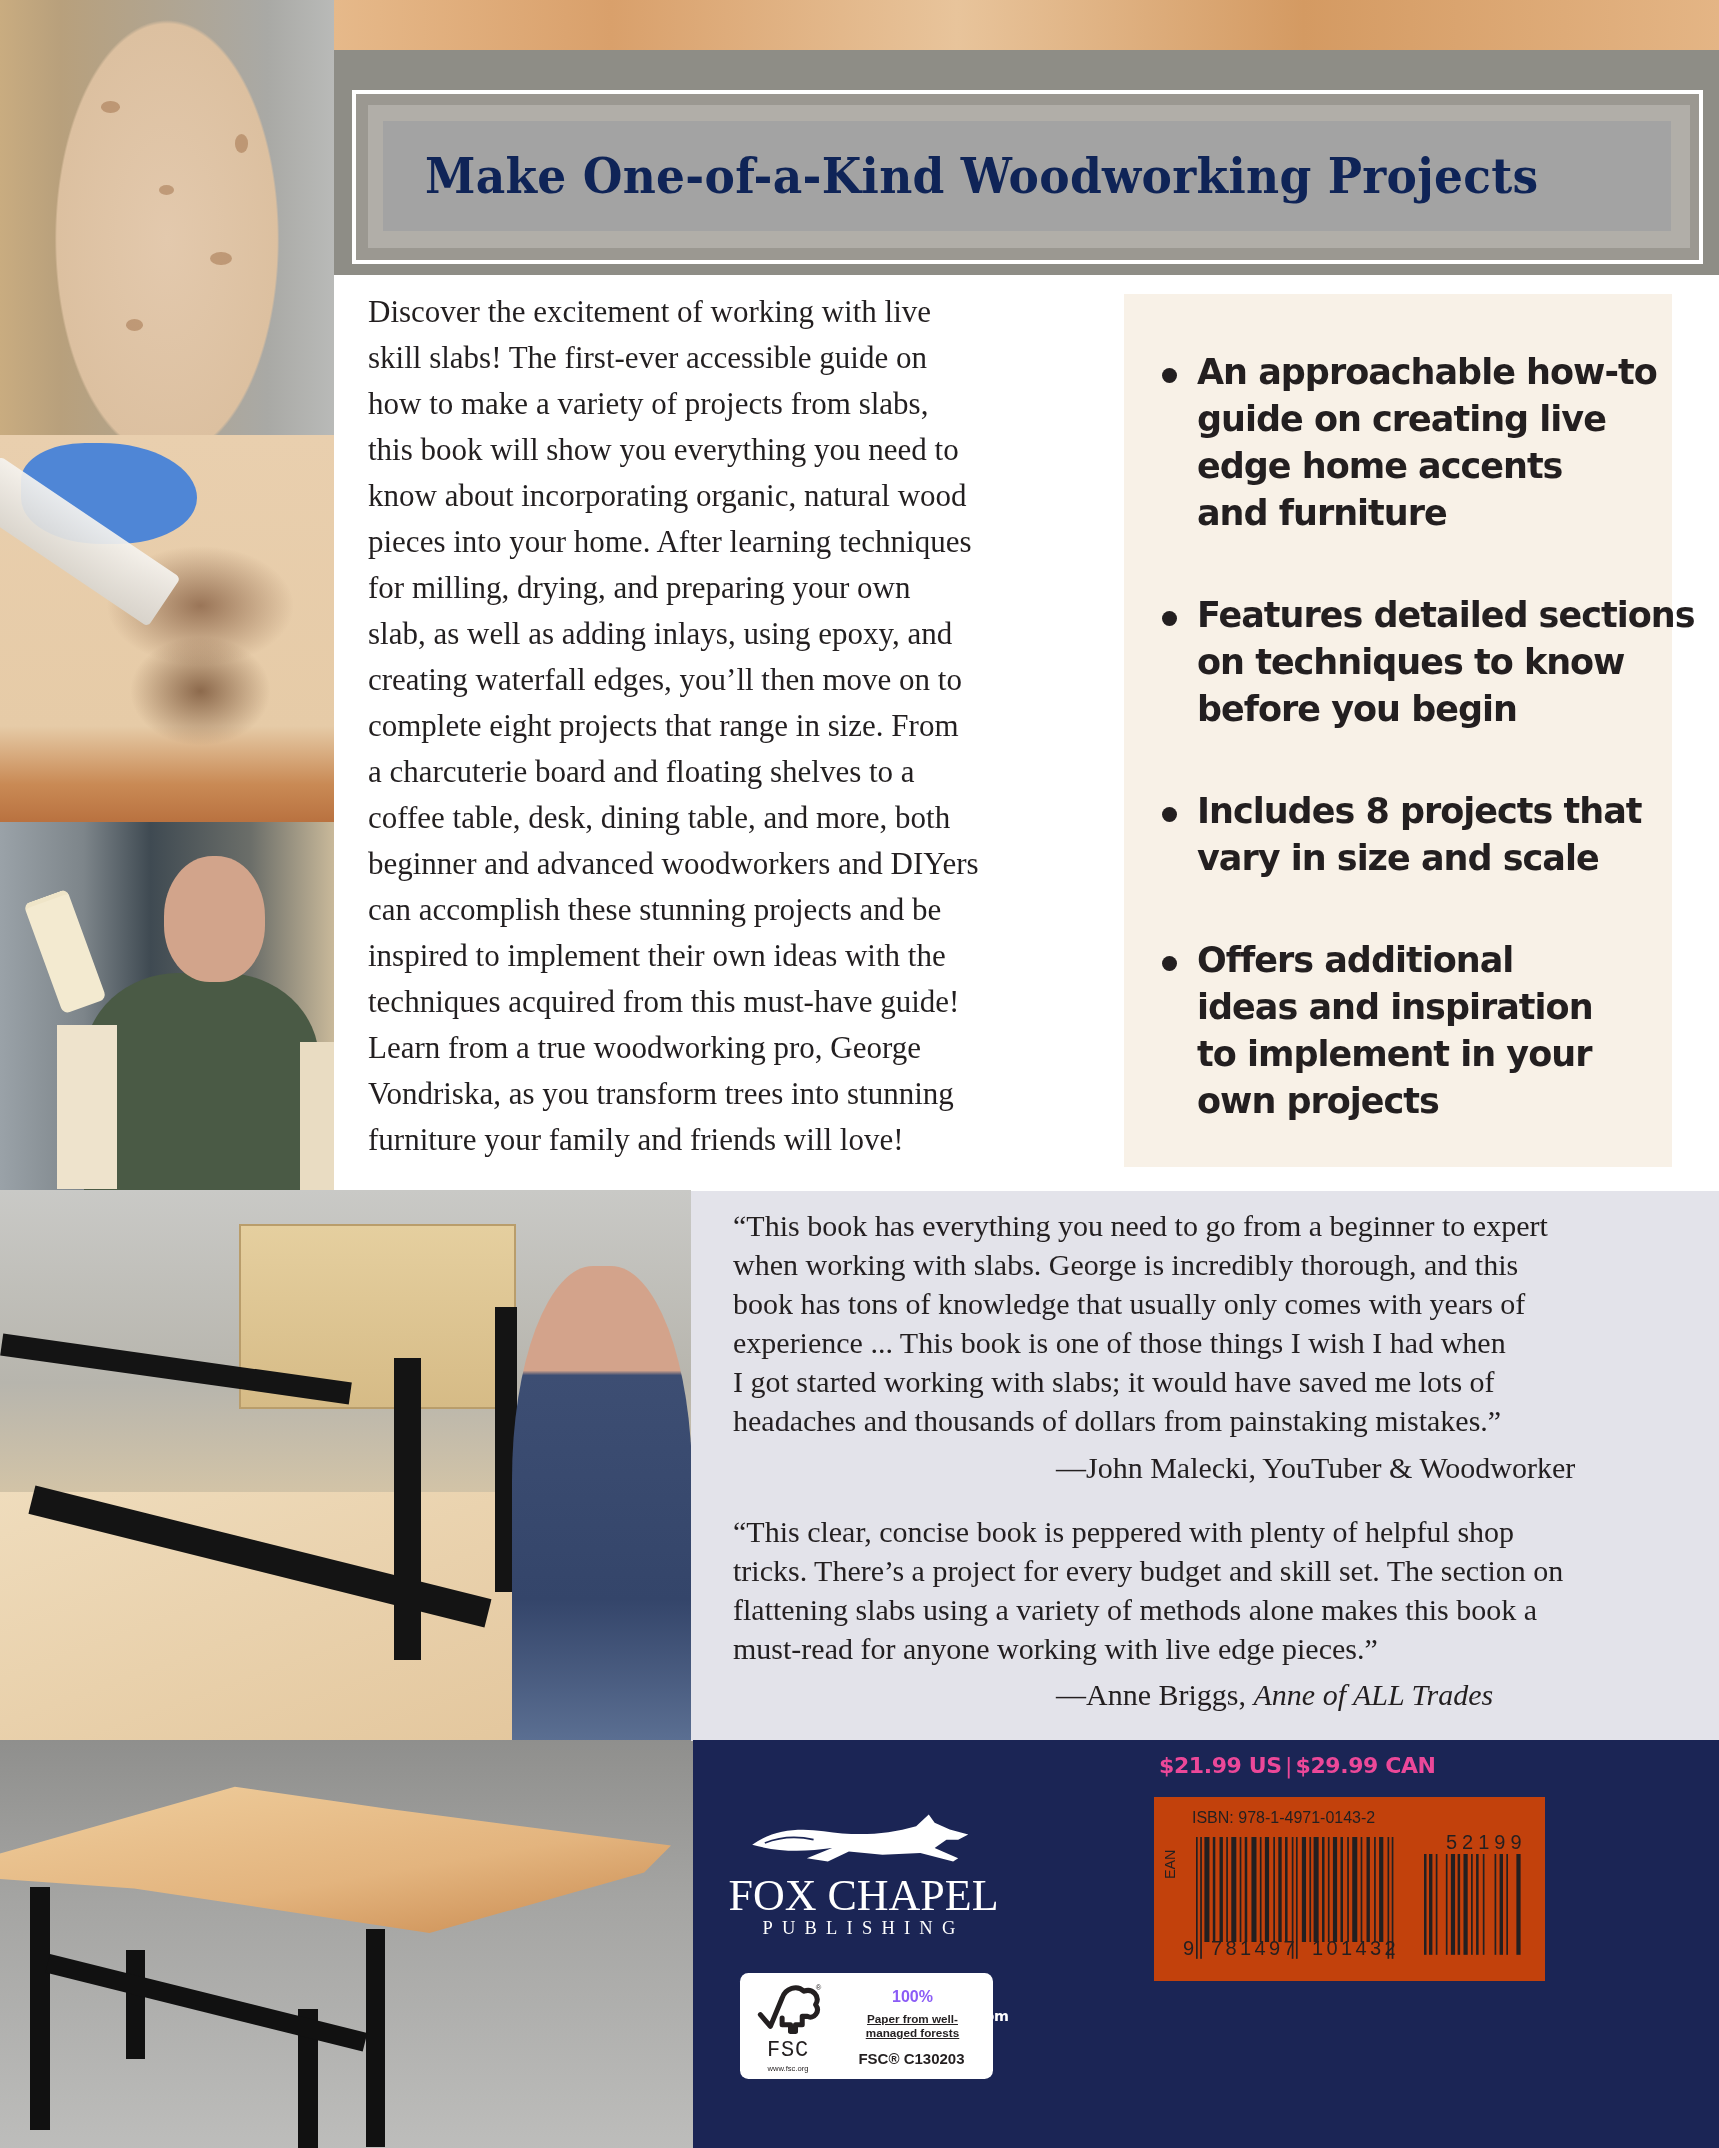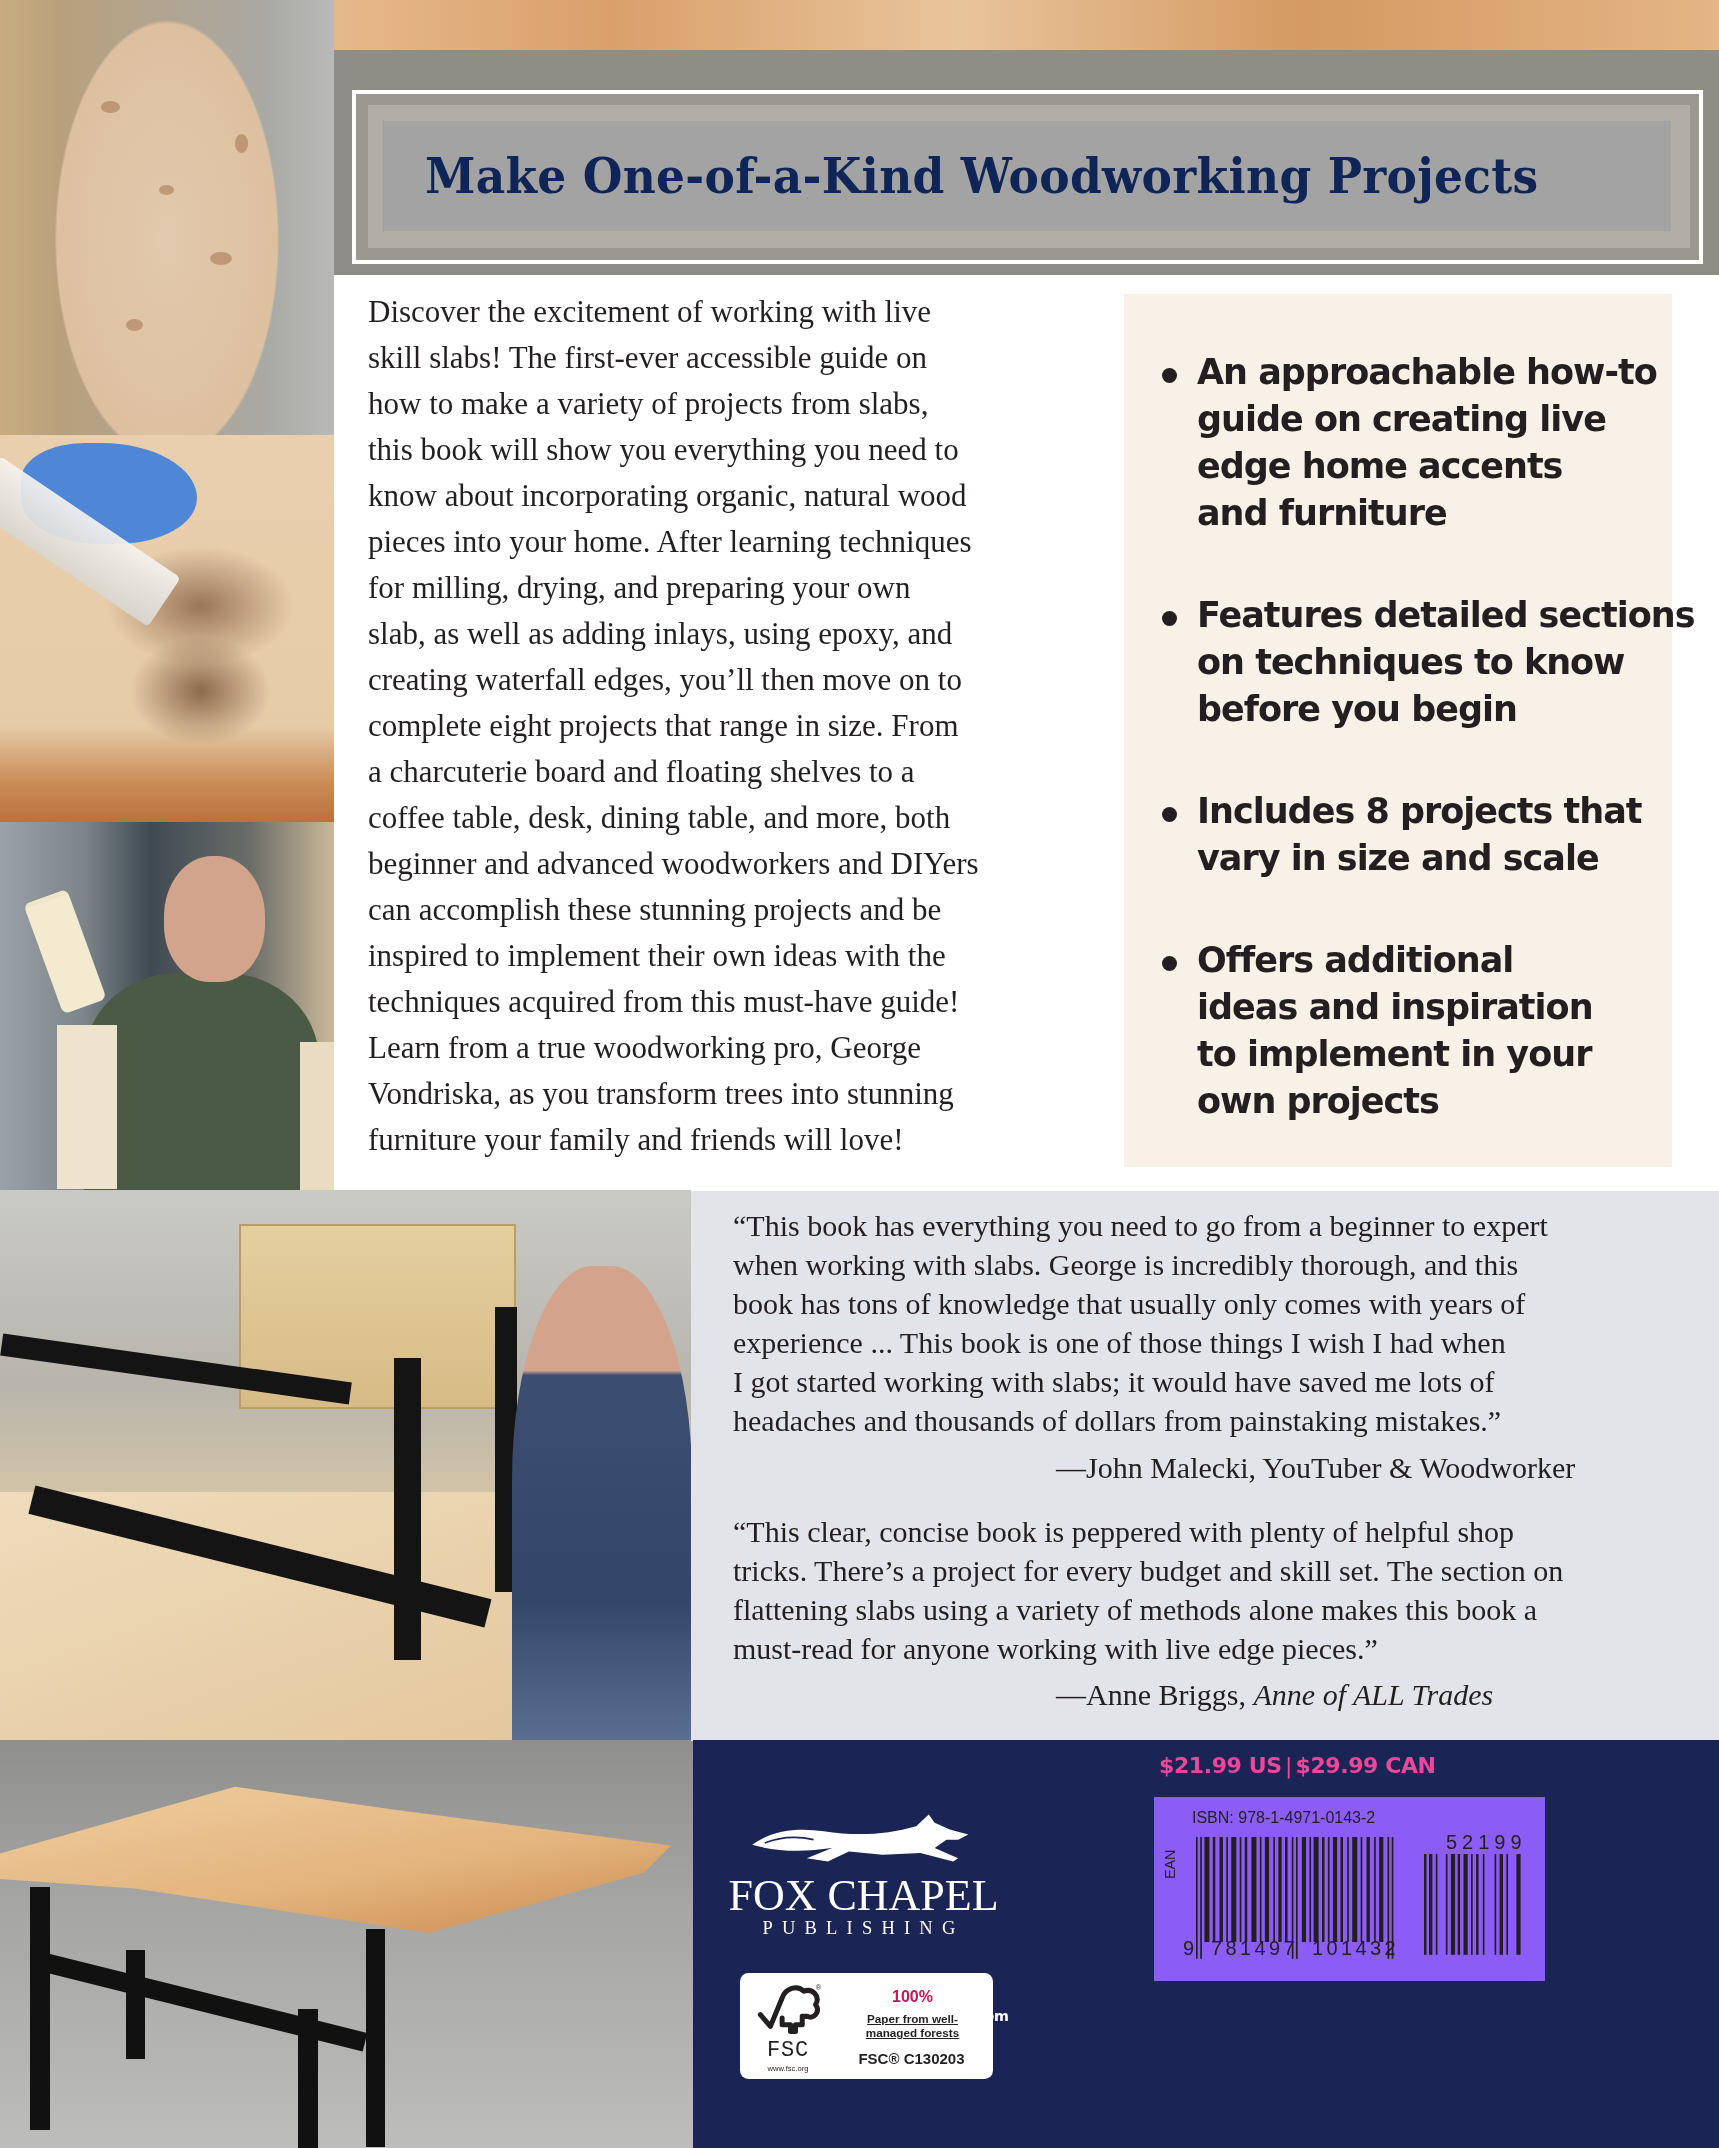--- a/index.html
+++ b/index.html
@@ -203,34 +203,34 @@
     .fsc-mark {
       position: absolute; left: 18.5px; top: 65px; width: 59px; text-align: center;
       font-family: Liberation Mono, monospace; font-size: 22px; color: #231f20; letter-spacing: 0.8px;
     }
     .fsc-url {
       position: absolute; left: 18.5px; top: 91px; width: 59px; text-align: center;
       font-family: "Liberation Sans", sans-serif; font-size: 7.6px; color: #231f20;
     }
     .fsc-pct {
       position: absolute; left: 101px; top: 15px; width: 143px; text-align: center;
-      font-family: "Liberation Sans", sans-serif; font-size: 16px; color: #be185d; font-weight: bold;
+      font-family: "Liberation Sans", sans-serif; font-size: 16px; color: #8b5cf6; font-weight: bold;
     }
     .fsc-desc {
       position: absolute; left: 101px; top: 39px; width: 143px; text-align: center;
       font-family: "Liberation Sans", sans-serif; font-size: 11.7px; line-height: 14.3px; color: #231f20; font-weight: bold; text-decoration: underline;
     }
     .fsc-code {
       position: absolute; left: 94px; top: 77px; width: 155px; text-align: center;
       font-family: "Liberation Sans", sans-serif; font-size: 15px; color: #231f20; font-weight: bold; white-space: nowrap;
     }
 
     .barcode-box {
       position: absolute; left: 461px; top: 57px; width: 391px; height: 184px;
-      background: #8b5cf6;
+      background: #c2410c;
     }
     .isbn-text {
       position: absolute; left: 38px; top: 11.7px;
       font-family: "Liberation Sans", sans-serif; font-size: 16px; color: #231f20; white-space: nowrap;
     }
     .ean-label {
       position: absolute; left: 8.4px; top: 42px;
       font-family: "Liberation Sans", sans-serif; font-size: 14.3px; color: #231f20;
       transform: rotate(-90deg); transform-origin: left top; top: 82px;
     }

